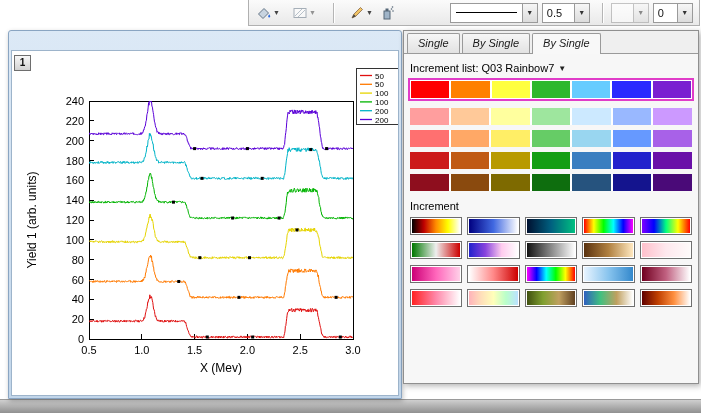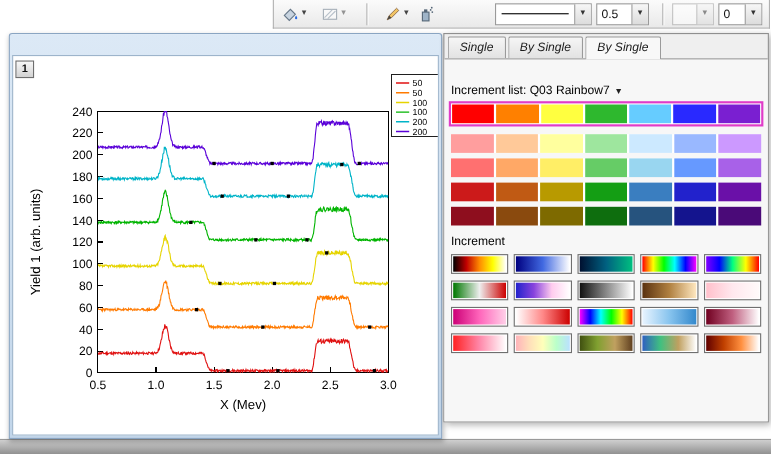--- a/index.html
+++ b/index.html
@@ -48,21 +48,21 @@
   .legend-label{font-size:8px;fill:#000;font-family:"Liberation Sans",sans-serif;}
 
   
   .panel{position:absolute;left:403px;top:30px;width:296px;height:354px;box-sizing:border-box;
     background:#efefef;border:1px solid #8f8f8f;box-shadow:2px 2px 6px rgba(0,0,0,.3);}
   .tabs{position:absolute;left:3px;top:2px;display:flex;z-index:2;font-style:italic;}
   .tab{padding:3px 10px 3px;font-size:11px;color:#1a1a1a;background:linear-gradient(#f6f6f6,#e2e2e2);
     border:1px solid #9a9a9a;border-bottom:none;border-radius:2px 2px 0 0;margin-right:2px;}
   .tab.active{background:#f8f8f8;padding-bottom:5px;margin-bottom:-1px;}
   .panel-content{position:absolute;left:0;top:22px;right:0;bottom:0;border-top:1px solid #9a9a9a;background:#f7f7f7;}
-  .inc-row{margin:22px 6px 4px 6px;display:flex;align-items:center;font-size:11px;color:#000;}
+  .inc-row{margin:8px 6px 4px 6px;display:flex;align-items:center;font-size:11px;color:#000;}
   .inc-caret{font-size:8px;color:#222;margin-left:4px;}
   .sel-box{margin:2px 4px 0 4px;border:2px solid #e03cc8;background:#ffffff;padding:1px;}
   .color-row{display:flex;gap:2px;height:17px;background:#ffffff;}
   .color-cell{flex:1;}
   .variant-rows{margin:7px 6px 0 6px;}
   .variant-rows .color-row{margin-bottom:5px;}
   .palettes-label{margin:9px 6px 5px 6px;font-size:11px;color:#000;}
   .palette-grid{margin:0 6px;display:grid;grid-template-columns:repeat(5,1fr);gap:6px 5px;}
   .palette-swatch{height:14px;border:1px solid #6f6f6f;background:#ffffff;padding:1px;box-sizing:content-box;}
   .palette-grad{height:100%;}

